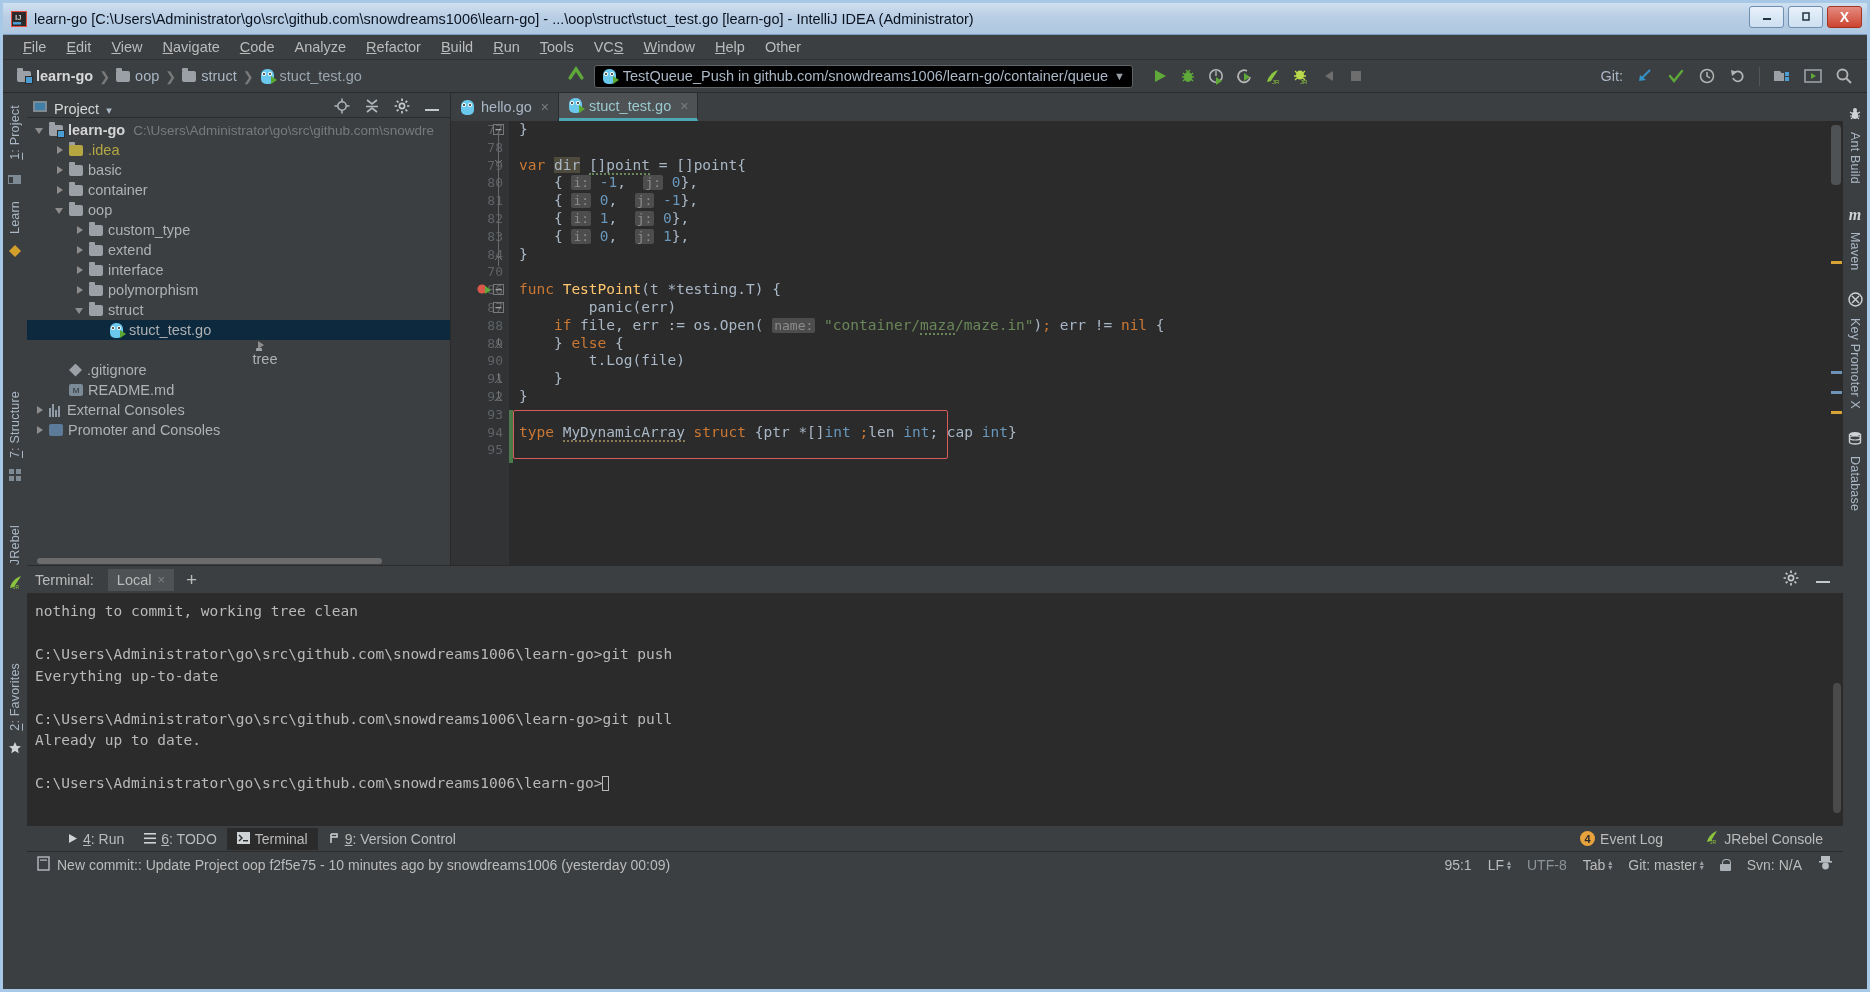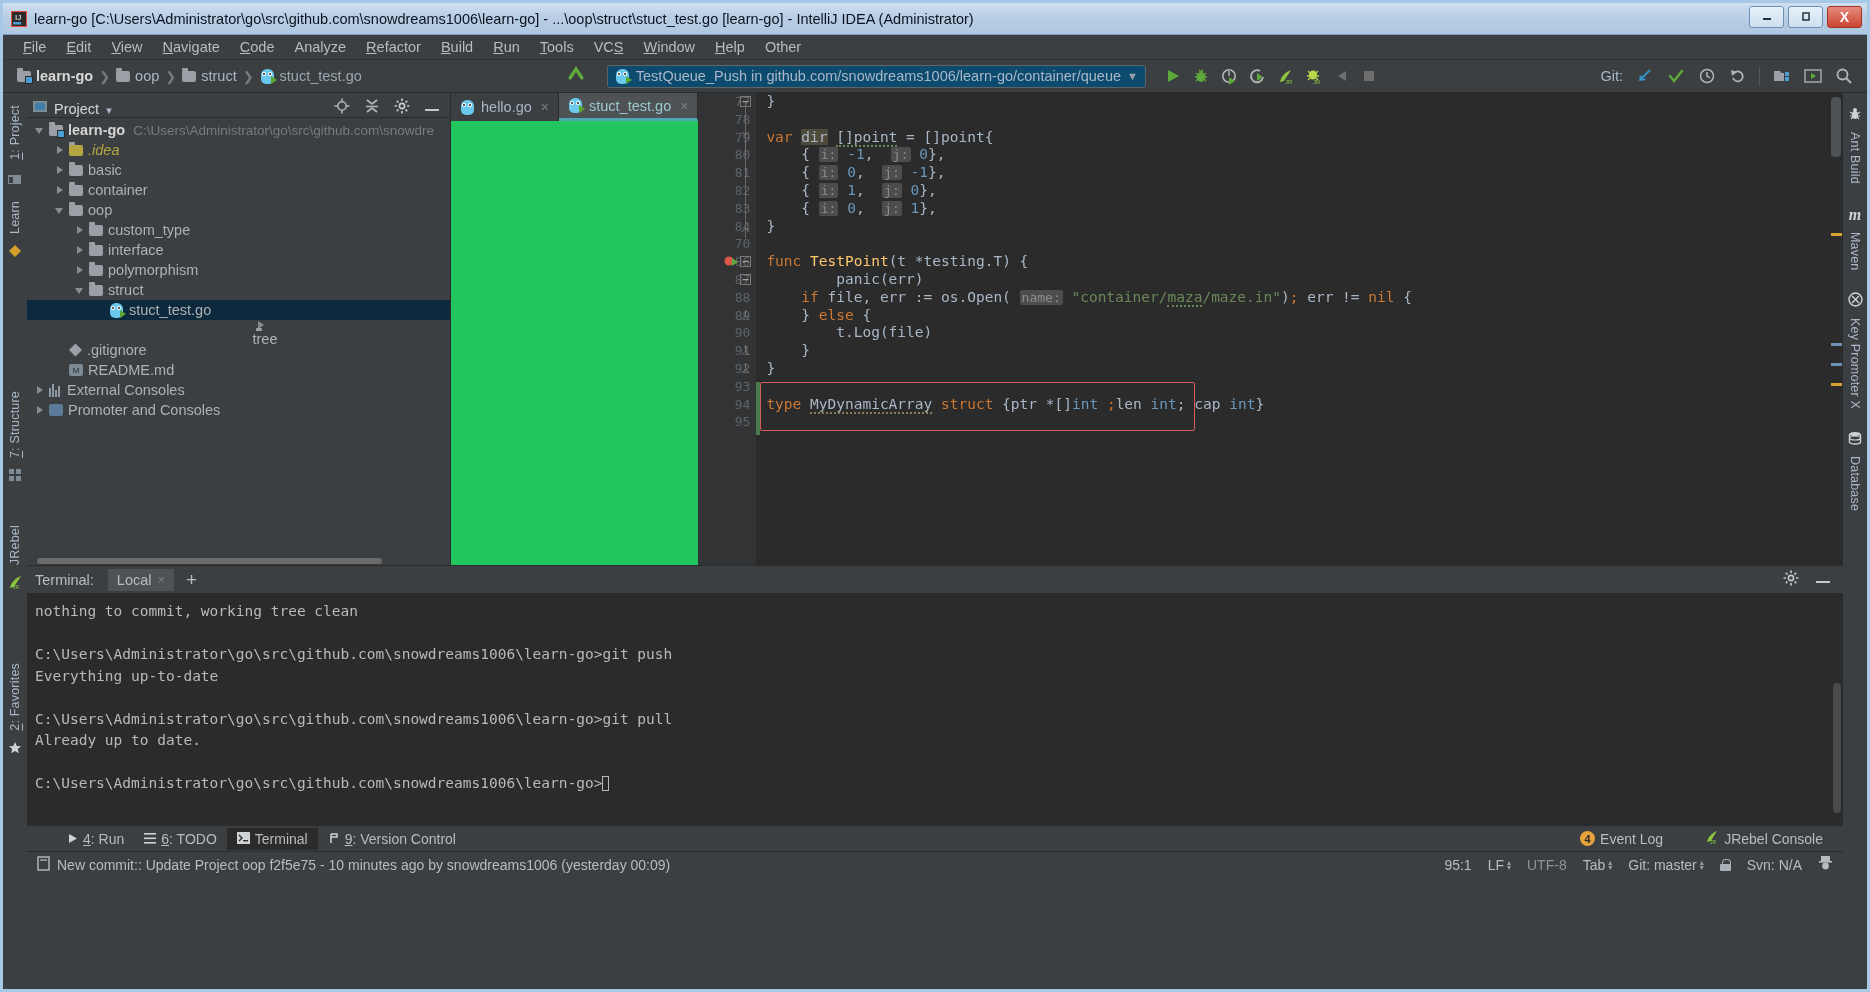--- a/index.html
+++ b/index.html
@@ -53,23 +53,23 @@
   .gopher .body { position:absolute; left:1px; top:0px; width:13px; height:15px;
                   background:#69c8ec; border-radius:6px 6px 5px 5px; }
   .gopher .eye  { position:absolute; width:4px; height:4px; background:#fff; border-radius:50%; top:3px;}
   .gopher .eye.l{ left:2px;} .gopher .eye.r{ left:8px;}
   .gopher .pup  { position:absolute; width:2px; height:2px; background:#202020; border-radius:50%; top:4px;}
   .gopher .pup.l{ left:3px;} .gopher .pup.r{ left:9px;}
   .gopher .run  { position:absolute; right:-2px; bottom:0px; width:0;height:0;
                   border-left:6px solid #5aa832; border-top:4px solid transparent; border-bottom:4px solid transparent;}
 
   .runcfg {
-    margin-left:17px; display:flex; align-items:center; gap:6px;
+    margin-left:4px; display:flex; align-items:center; gap:6px;
     height:23px; padding:0 7px; border:1px solid #5e6366; border-radius:3px;
-    background:#0c4a6e; font-size:14.5px; color:#a9b7c6; white-space:nowrap;
+    background:#000000; font-size:14.5px; color:#a9b7c6; white-space:nowrap;
   }
   .tb-icons { display:flex; align-items:center; gap:9px; margin-left:14px; }
   .tb-ic { width:19px; height:19px; display:flex; align-items:center; justify-content:center; }
   .git-zone { margin-left:auto; display:flex; align-items:center; gap:12px; padding-right:6px;}
   .git-label { font-size:14.5px; color:#a9b7c6; }
   .vsep { width:1px; height:19px; background:#555; }
 
   
   .main { display:flex; height:calc(992px - 6px - 32px - 25px - 33px); }
   .leftbar, .rightbar {
@@ -109,21 +109,21 @@
   .md-ico { width:14px; height:12px; background:#7a8a97; border-radius:2px; flex:0 0 14px;
             display:flex; align-items:center; justify-content:center; font-size:8px; color:#2b2b2b;}
   .lib-ico { width:13px; height:13px; flex:0 0 13px; display:flex; gap:1px; align-items:flex-end;}
   .lib-ico i { display:block; width:2px; background:#8e9ba6; }
   .scr-ico { width:14px; height:12px; background:#5c7a99; border-radius:2px; flex:0 0 14px;}
   .pp-hscroll { height:9px; background:#3c3f41; position:relative; }
   .pp-hscroll .thumb { position:absolute; left:10px; top:2px; width:345px; height:6px;
                        background:#6b6b6b; border-radius:3px;}
 
   
-  .editor-wrap { flex:1; display:flex; flex-direction:row; min-width:0; background:#22c55e; }
+  .editor-wrap { flex:1; display:flex; flex-direction:column; min-width:0; background:#0c4a6e; }
   .tabs { height:28px; background:#3c3f41; display:flex; align-items:stretch; }
   .etab { display:flex; align-items:center; gap:6px; padding:0 9px; font-size:14.5px;
           color:#a9b7c6; border-right:1px solid #2b2b2b; position:relative;}
   .etab.active { background:#4e5254; color:#9ac9cf; border-bottom:3px solid #4ca8b5; }
   .etab .x { color:#7d7d7d; font-size:14px; margin-left:3px;}
   .editor-body { flex:1; display:flex; min-height:0; position:relative; background:#2b2b2b; overflow:hidden;}
   .gutter { width:58px; flex:0 0 58px; background:#313335; position:relative; }
   .lnums { position:absolute; right:6px; top:0; text-align:right;}
   .ln { height:17.8px; line-height:17.8px; font-family:"DejaVu Sans Mono", monospace;
         font-size:13px; color:#606366; }
@@ -462,21 +462,21 @@
               </span>
             </div>
           </div>
           <div class="tree">
               <div class="trow" style="padding-left: 8px;">
                 <span class="arrow arrow-d"></span>
                 <span class="folder-ico mod-ico"></span>
                 <span class="tlabel bold">learn-go</span>
                 <span class="tpath">C:\Users\Administrator\go\src\github.com\snowdre</span>
               </div>
-              <div class="trow" style="padding-left: 28px; font-style: italic;">
+              <div class="trow" style="padding-left: 28px;">
                 <span class="arrow arrow-r"></span>
                 <span class="folder-ico" style="background: rgb(181, 166, 66);"></span>
                 <span class="tlabel yellow">.idea</span>
               </div>
               <div class="trow" style="padding-left: 28px;">
                 <span class="arrow arrow-r"></span>
                 <span class="folder-ico"></span>
                 <span class="tlabel">basic</span>
               </div>
               <div class="trow" style="padding-left: 28px;">
@@ -486,20 +486,25 @@
               </div>
               <div class="trow" style="padding-left: 28px;">
                 <span class="arrow arrow-d"></span>
                 <span class="folder-ico"></span>
                 <span class="tlabel">oop</span>
               </div>
               <div class="trow" style="padding-left: 48px;">
                 <span class="arrow arrow-r"></span>
                 <span class="folder-ico"></span>
                 <span class="tlabel">custom_type</span>
+              </div>
+              <div class="trow" style="padding-left: 48px;">
+                <span class="arrow arrow-r"></span>
+                <span class="folder-ico"></span>
+                <span class="tlabel">extend</span>
               </div>
               <div class="trow" style="padding-left: 48px;">
                 <span class="arrow arrow-r"></span>
                 <span class="folder-ico"></span>
                 <span class="tlabel">interface</span>
               </div>
               <div class="trow" style="padding-left: 48px;">
                 <span class="arrow arrow-r"></span>
                 <span class="folder-ico"></span>
                 <span class="tlabel">polymorphism</span>

